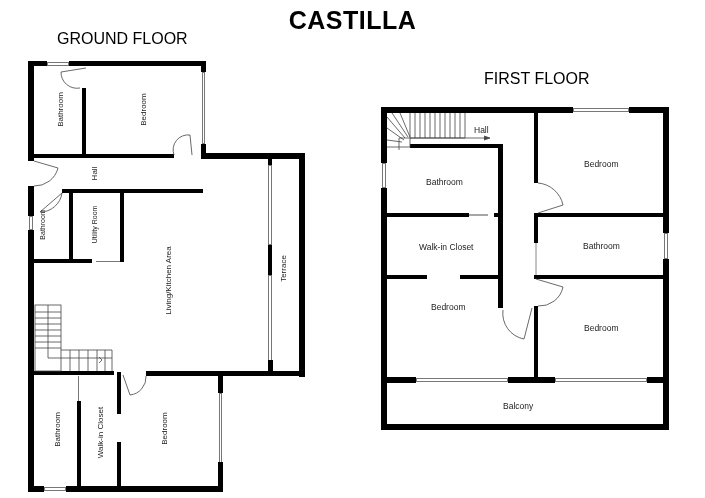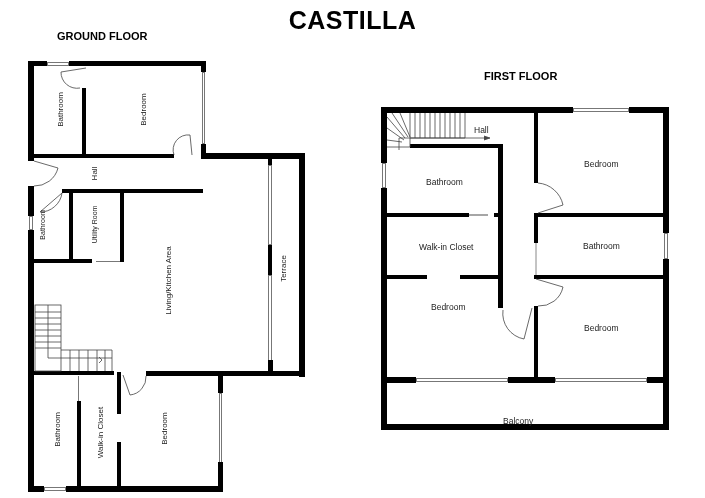--- a/index.html
+++ b/index.html
@@ -1,18 +1,18 @@
 <!DOCTYPE html>
 <html><head>
 <meta charset="utf-8">
 <style>
   html, body { margin:0; padding:0; background:#fff; }
   body { width:705px; height:498px; position:relative; overflow:hidden; font-family:"Liberation Sans", sans-serif; }
   .title { position:absolute; left:0; width:705px; top:6px; text-align:center; font-weight:bold; font-size:25px; color:#000; letter-spacing:0.5px; }
-  .floor-title { position:absolute; font-weight:bold; font-size:11px; color:#000; }
+  .floor-title { position:absolute; font-weight:normal; font-size:16px; color:#000; }
   .wall { position:absolute; background:#000; }
   .win { position:absolute; background:#fff; border:1px solid #777; box-sizing:border-box; }
   .lbl { position:absolute; font-size:8px; color:#222; white-space:nowrap; transform-origin:center center; }
   .lbl.v { transform:rotate(-90deg); }
   .lbl.ff { font-size:8.5px; }
   svg.overlay { position:absolute; left:0; top:0; }
 </style>
 </head>
 <body>
 
@@ -166,13 +166,13 @@
   </g>
 </svg>
 
 <div class="lbl ff" style="left:474px;top:125px;">Hall</div>
 <div class="lbl ff" style="left:426px;top:177px;">Bathroom</div>
 <div class="lbl ff" style="left:584px;top:159px;">Bedroom</div>
 <div class="lbl ff" style="left:419px;top:242px;">Walk-in Closet</div>
 <div class="lbl ff" style="left:583px;top:241px;">Bathroom</div>
 <div class="lbl ff" style="left:431px;top:302px;">Bedroom</div>
 <div class="lbl ff" style="left:584px;top:323px;">Bedroom</div>
-<div class="lbl ff" style="left:503px;top:416px;">Balcony</div>
+<div class="lbl ff" style="left:503px;top:401px;">Balcony</div>
 
 </body></html>

